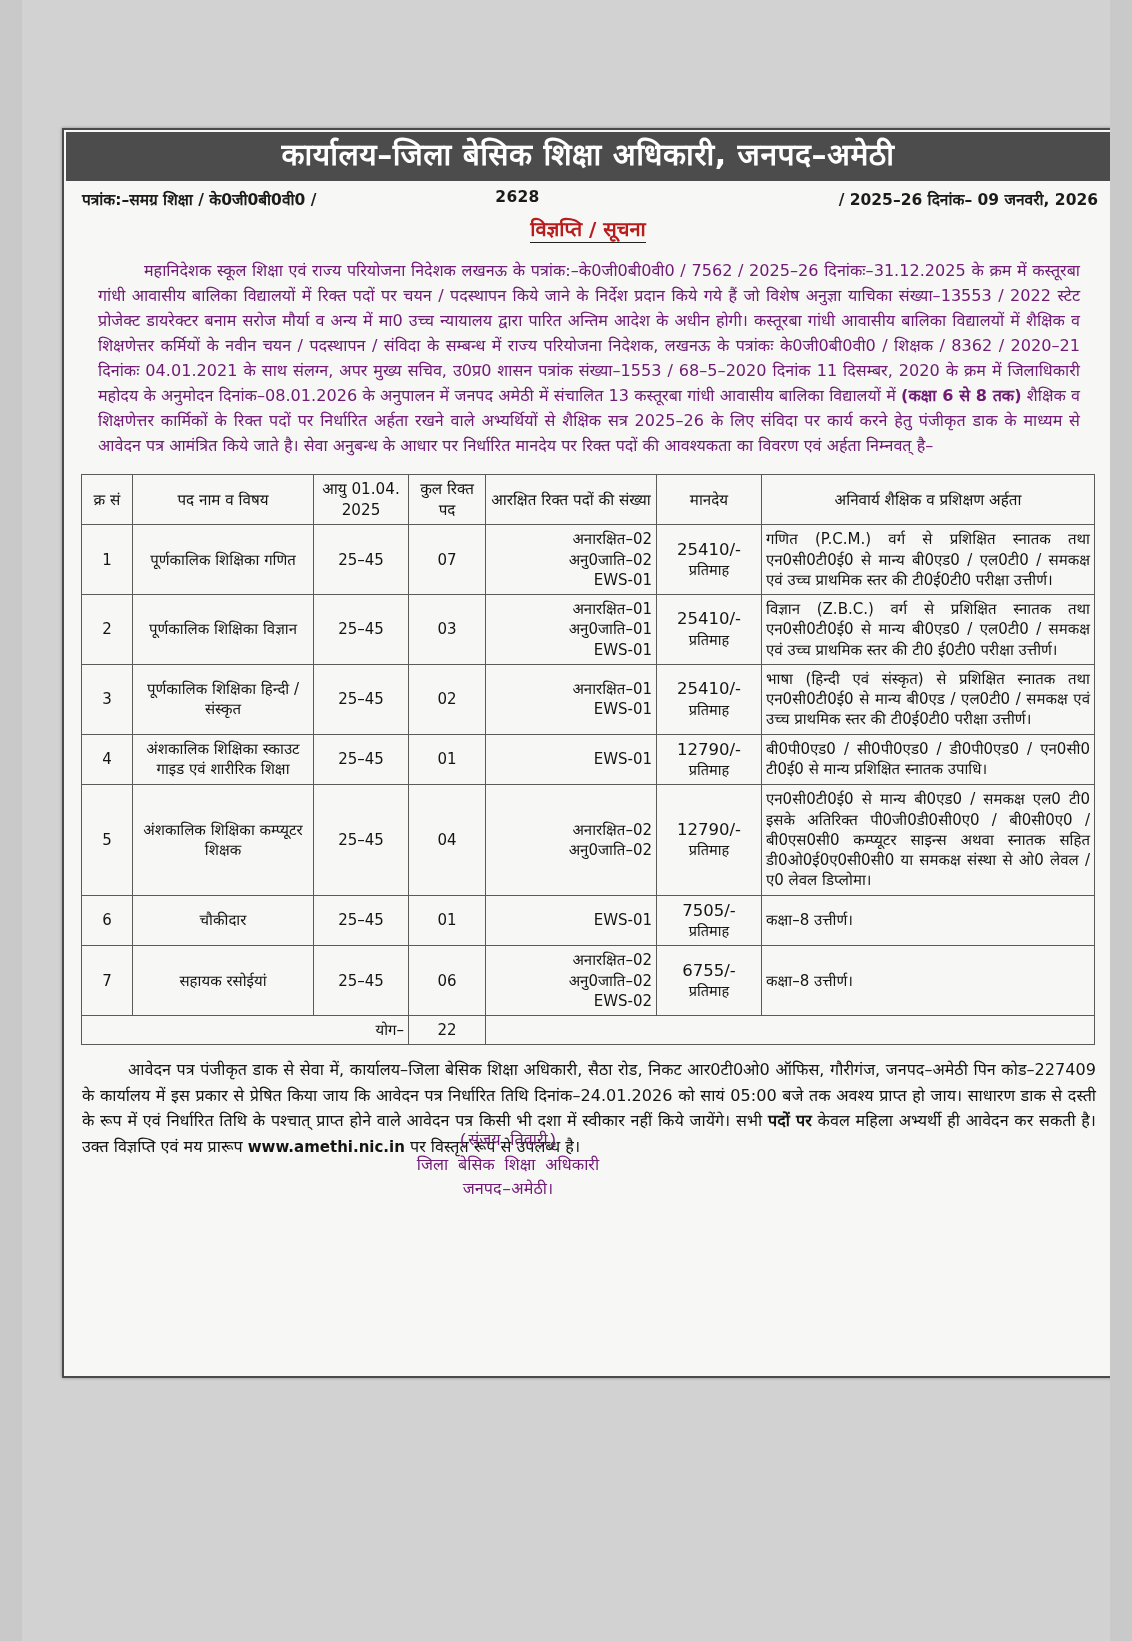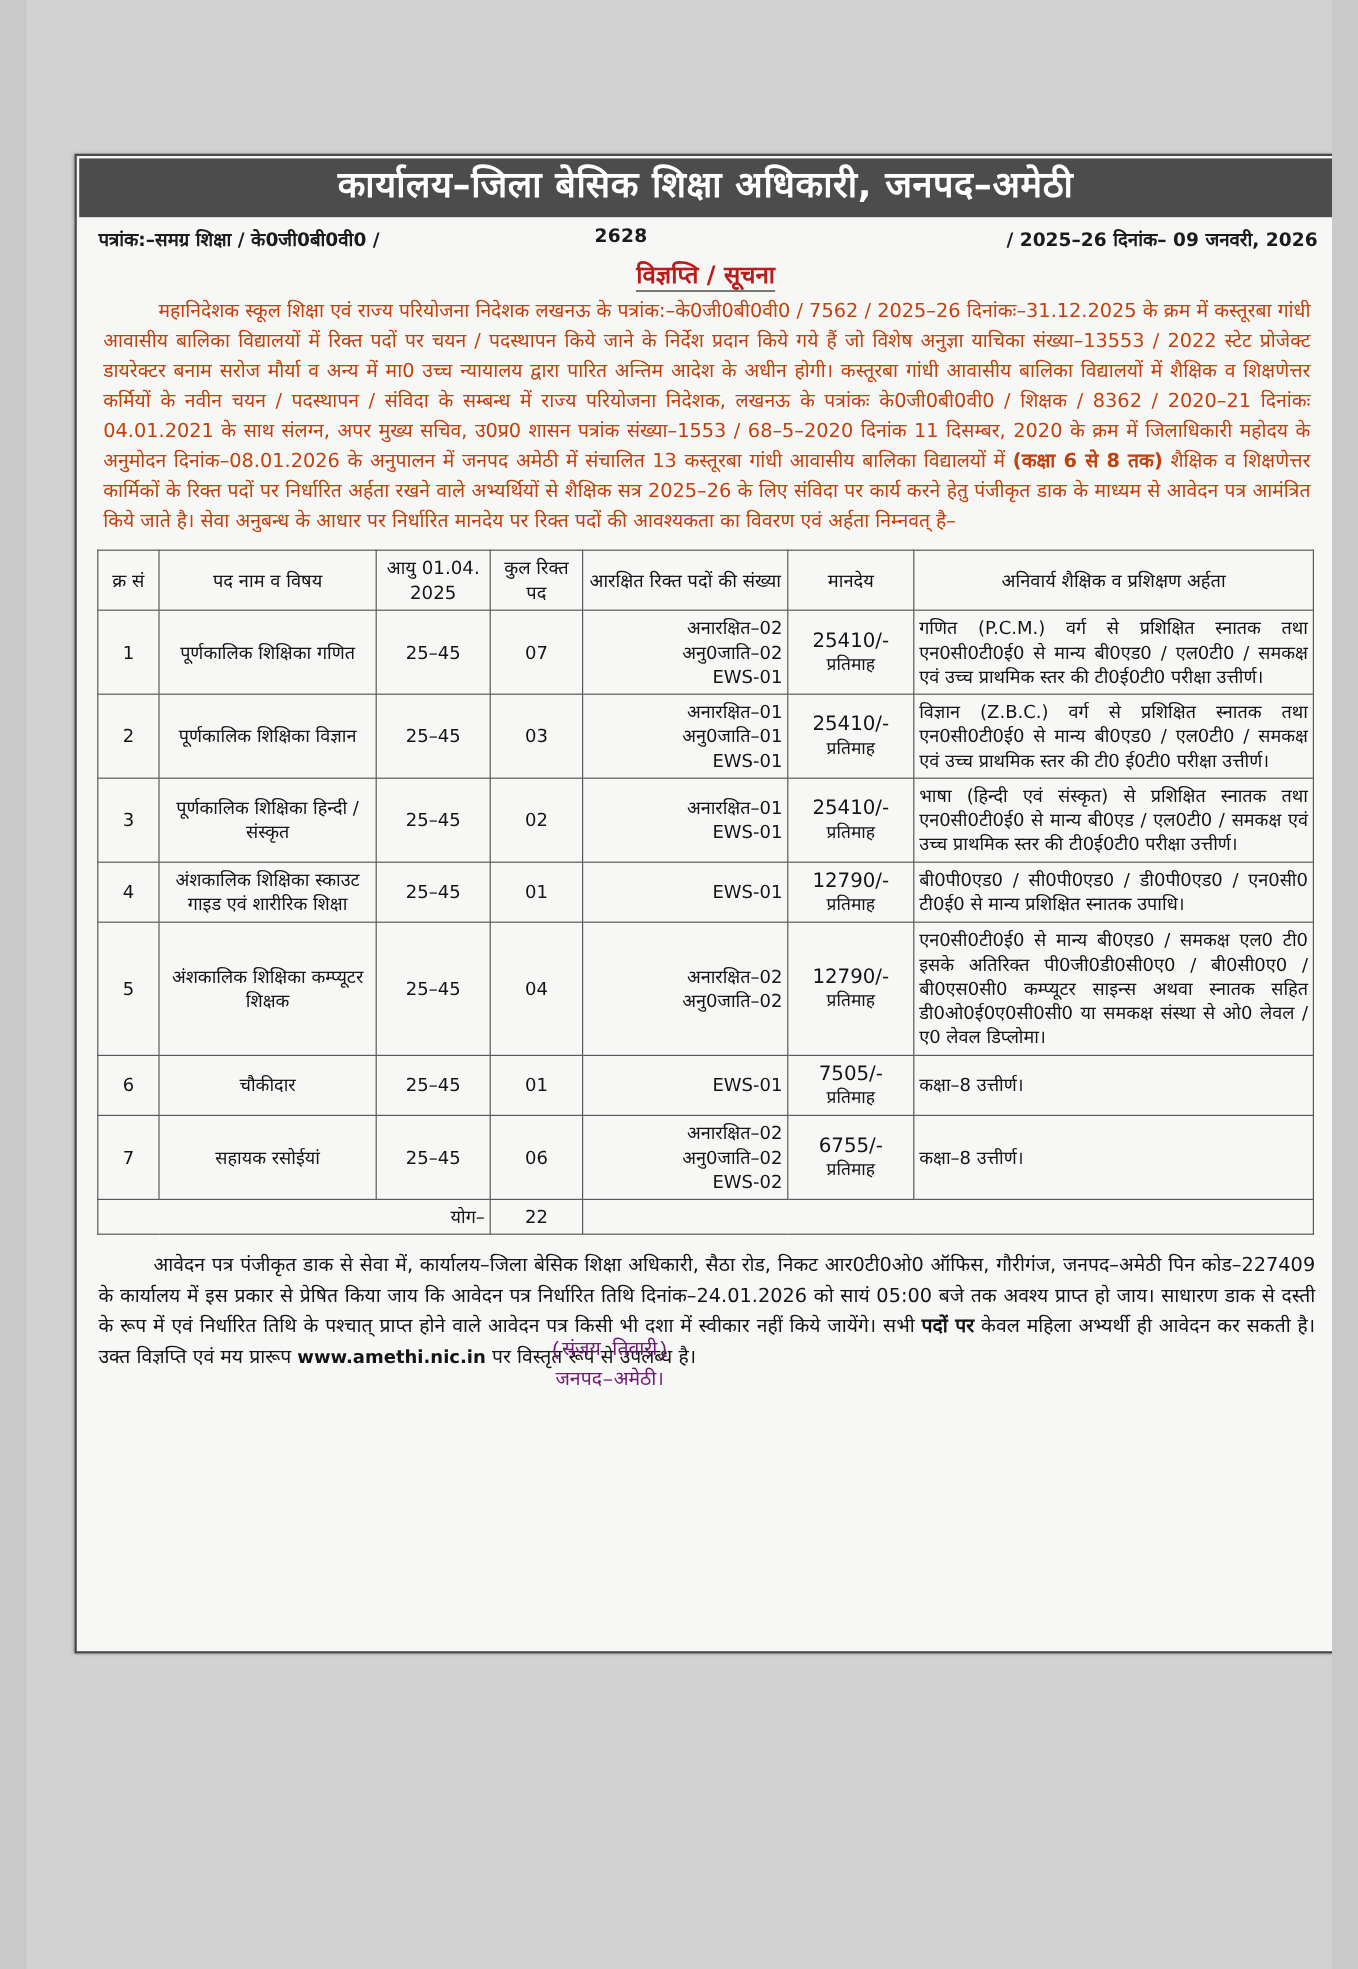--- a/index.html
+++ b/index.html
@@ -81,25 +81,25 @@
   }
   .subject span {
     border-bottom: 1.6px solid #222;
     padding-bottom: 1px;
   }
 
   
   .para {
     font-size: 16.1px;
     line-height: 1.56;
-    color: #c2410c;
+    color: #701a75;
     text-align: justify;
     text-justify: inter-word;
     padding: 0 6px 0 8px;
-    margin: 4px;
+    margin: 16px;
   }
   .para.indent { text-indent: 46px; }
   .para b { font-weight: bold; }
 
   
   table.vac {
     width: calc(100% - 14px);
     margin: 12px 7px 0 7px;
     border-collapse: collapse;
     table-layout: fixed;
@@ -302,18 +302,19 @@
               <td class="total-val">22</td>
               <td colspan="3">&nbsp;</td>
             </tr>
           </tbody>
       </table>
 
       <p class="footer-para"><span>आवेदन पत्र पंजीकृत डाक से सेवा में, कार्यालय–जिला बेसिक शिक्षा अधिकारी, सैठा रोड, निकट आर0टी0ओ0 ऑफिस, गौरीगंज,  जनपद–अमेठी पिन कोड–227409 के कार्यालय में इस प्रकार से प्रेषित किया जाय कि आवेदन पत्र निर्धारित तिथि दिनांक–24.01.2026 को सायं 05:00 बजे तक अवश्य प्राप्त हो जाय। साधारण डाक से दस्ती के रूप में एवं निर्धारित तिथि के पश्चात् प्राप्त होने वाले आवेदन पत्र किसी भी दशा में स्वीकार नहीं किये जायेंगे। सभी </span><b>पदों पर</b><span> केवल महिला अभ्यर्थी ही आवेदन कर सकती है। उक्त विज्ञप्ति एवं मय प्रारूप </span><span class="site">www.amethi.nic.in</span><span> पर विस्तृत रूप से उपलब्ध है।</span></p>
 
       <div class="sign-block">
         <div>(संजय तिवारी)</div>
+        <div>जिला बेसिक शिक्षा अधिकारी</div>
         <div>जनपद–अमेठी।</div>
       </div>
 
     </div>
   </div>
 </div>
 
 </body></html>

